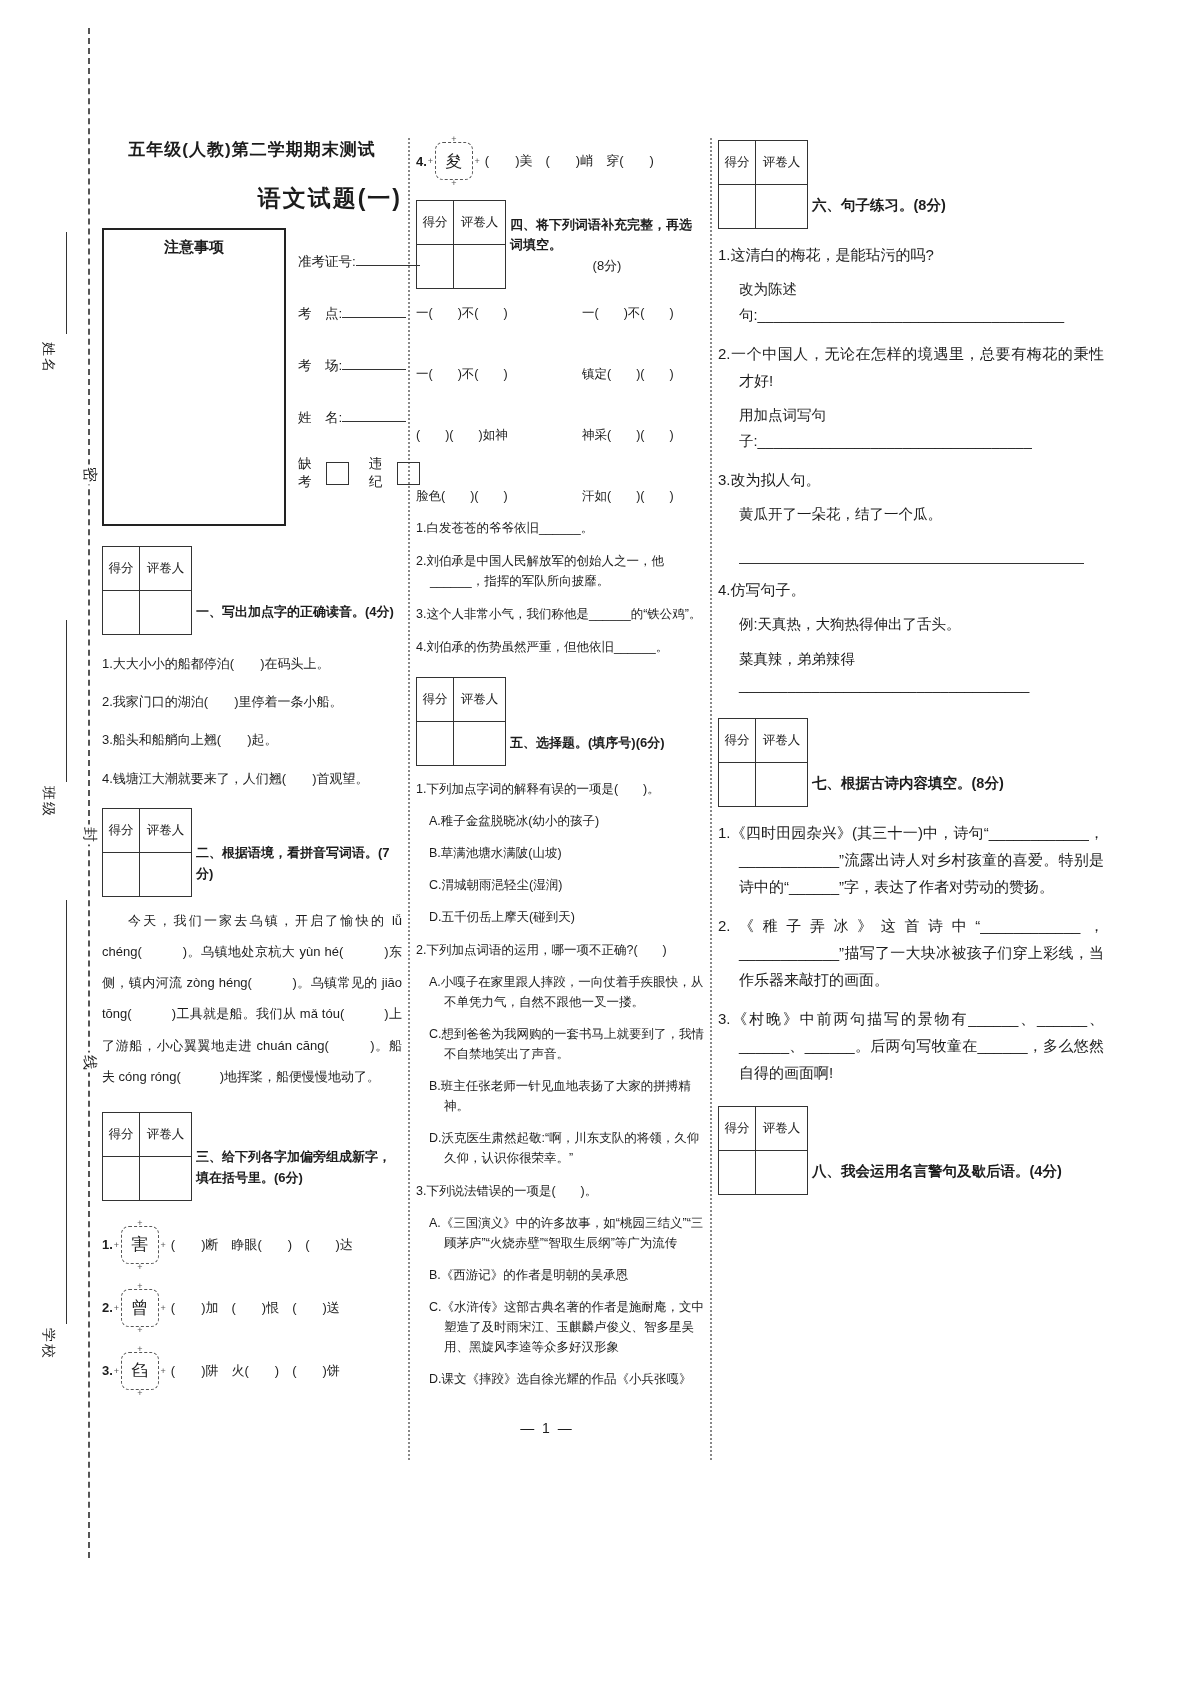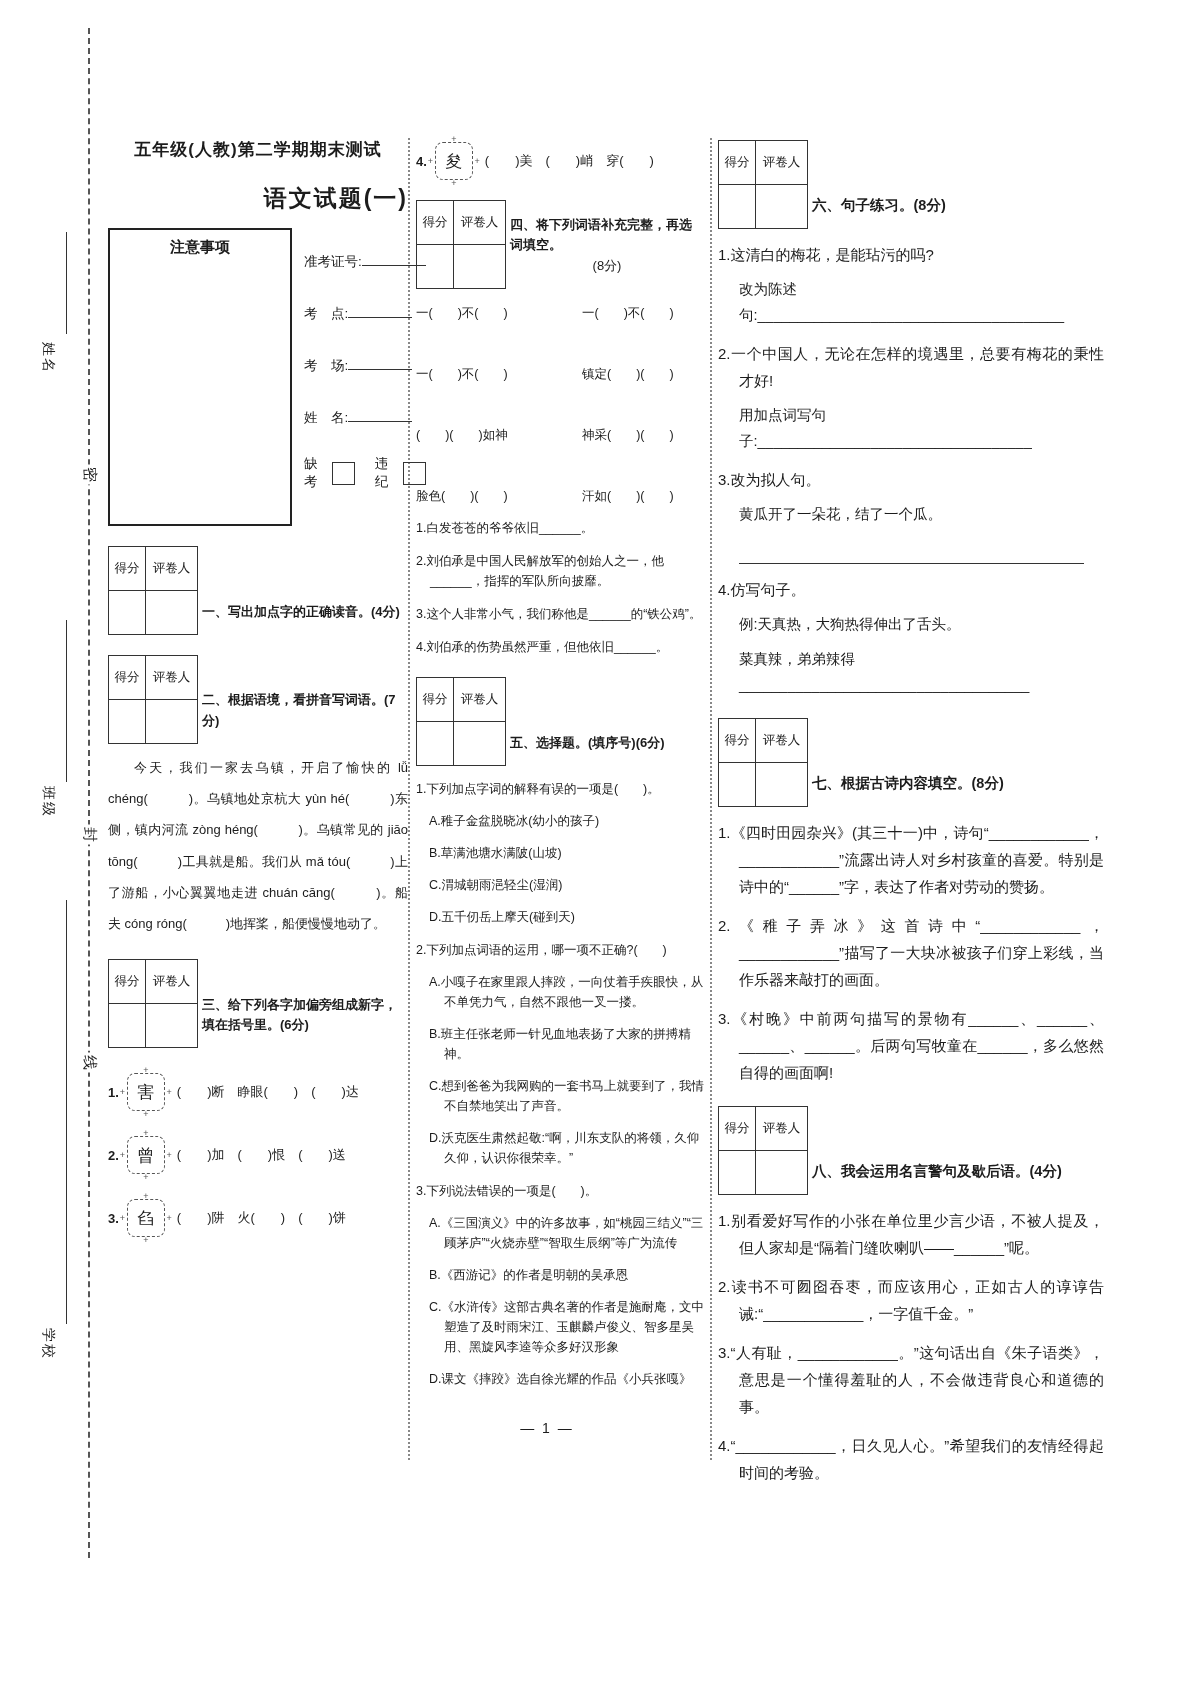--- a/index.html
+++ b/index.html
@@ -9,21 +9,21 @@
   .seal-dash{position:absolute;left:88px;top:28px;height:1530px;border-left:2px dashed #555;}
   .seal-char{position:absolute;left:79px;width:20px;text-align:center;font-size:15px;background:#fff;
              transform:rotate(90deg);padding:3px 0;z-index:2;}
   .mline{position:absolute;left:66px;border-left:1.5px solid #333;width:0;}
   .mlabel{position:absolute;left:26px;width:44px;text-align:center;font-size:14px;
           transform:translateY(-50%) rotate(90deg);letter-spacing:2px;}
   
   .colsep{position:absolute;top:138px;height:1322px;border-left:2px dotted #888;}
   
   .col{position:absolute;top:138px;}
-  .col1{left:108px;width:300px;}
+  .col1{left:102px;width:300px;}
   .col2{left:416px;width:288px;}
   .col3{left:718px;width:386px;}
   
   .title1{font-size:17px;font-weight:700;text-align:center;letter-spacing:1px;}
   .title2{font-size:23px;font-weight:700;text-align:right;margin-top:22px;letter-spacing:2px;}
   
   .ibox-row{display:flex;margin-top:14px;}
   .notice{width:164px;border:2px solid #222;padding:4px 8px 8px;min-height:282px;flex:none;}
   .notice-title{font-weight:700;text-align:center;font-size:15px;margin:4px 0 2px;}
   .notice-item{font-size:11.5px;line-height:2.15;text-indent:1.6em;text-align:justify;}
@@ -118,20 +118,26 @@
               <td>评卷人</td>
             </tr>
         <tr>
               <td class="c1"></td>
               <td></td>
             </tr>
       </tbody>
         </table>
       <div class="sechead">一、写出加点字的正确读音。(4分)</div>
     </div>
+    <div>
+        <div class="q1item">1.大大小小的船都停泊(　　)在码头上。</div>
+        <div class="q1item">2.我家门口的湖泊(　　)里停着一条小船。</div>
+        <div class="q1item">3.船头和船艄向上翘(　　)起。</div>
+        <div class="q1item">4.钱塘江大潮就要来了，人们翘(　　)首观望。</div>
+      </div>
 
     <div class="secrow">
       <table class="scorebox">
         <tbody>
             <tr>
               <td class="c1">得分</td>
               <td>评卷人</td>
             </tr>
         <tr>
               <td class="c1"></td>
@@ -247,22 +253,22 @@
     <div class="q2item">1.下列加点字词的解释有误的一项是(　　)。</div>
     <div>
         <div class="opt">A.稚子金盆脱晓冰(幼小的孩子)</div>
         <div class="opt">B.草满池塘水满陂(山坡)</div>
         <div class="opt">C.渭城朝雨浥轻尘(湿润)</div>
         <div class="opt">D.五千仞岳上摩天(碰到天)</div>
       </div>
     <div class="q2item">2.下列加点词语的运用，哪一项不正确?(　　)</div>
     <div>
         <div class="opt">A.小嘎子在家里跟人摔跤，一向仗着手疾眼快，从不单凭力气，自然不跟他一叉一搂。</div>
+        <div class="opt">C.想到爸爸为我网购的一套书马上就要到了，我情不自禁地笑出了声音。</div>
         <div class="opt">B.班主任张老师一针见血地表扬了大家的拼搏精神。</div>
-        <div class="opt">C.想到爸爸为我网购的一套书马上就要到了，我情不自禁地笑出了声音。</div>
         <div class="opt">D.沃克医生肃然起敬:“啊，川东支队的将领，久仰久仰，认识你很荣幸。”</div>
       </div>
     <div class="q2item">3.下列说法错误的一项是(　　)。</div>
     <div>
         <div class="opt">A.《三国演义》中的许多故事，如“桃园三结义”“三顾茅庐”“火烧赤壁”“智取生辰纲”等广为流传</div>
         <div class="opt">B.《西游记》的作者是明朝的吴承恩</div>
         <div class="opt">C.《水浒传》这部古典名著的作者是施耐庵，文中塑造了及时雨宋江、玉麒麟卢俊义、智多星吴用、黑旋风李逵等众多好汉形象</div>
         <div class="opt">D.课文《摔跤》选自徐光耀的作品《小兵张嘎》</div>
       </div>
   </div>
@@ -323,22 +329,16 @@
               <td>评卷人</td>
             </tr>
         <tr>
               <td class="c1"></td>
               <td></td>
             </tr>
       </tbody>
         </table>
       <div class="sechead">八、我会运用名言警句及歇后语。(4分)</div>
     </div>
-    <div>
-        <div class="q3item">1.别看爱好写作的小张在单位里少言少语，不被人提及，但人家却是“隔着门缝吹喇叭——______”呢。</div>
-        <div class="q3item">2.读书不可囫囵吞枣，而应该用心，正如古人的谆谆告诫:“____________，一字值千金。”</div>
-        <div class="q3item">3.“人有耻，____________。”这句话出自《朱子语类》，意思是一个懂得羞耻的人，不会做违背良心和道德的事。</div>
-        <div class="q3item">4.“____________，日久见人心。”希望我们的友情经得起时间的考验。</div>
-      </div>
   </div>
 
   <div class="footer">— 1 —</div>
 </div>
 
 </body></html>

